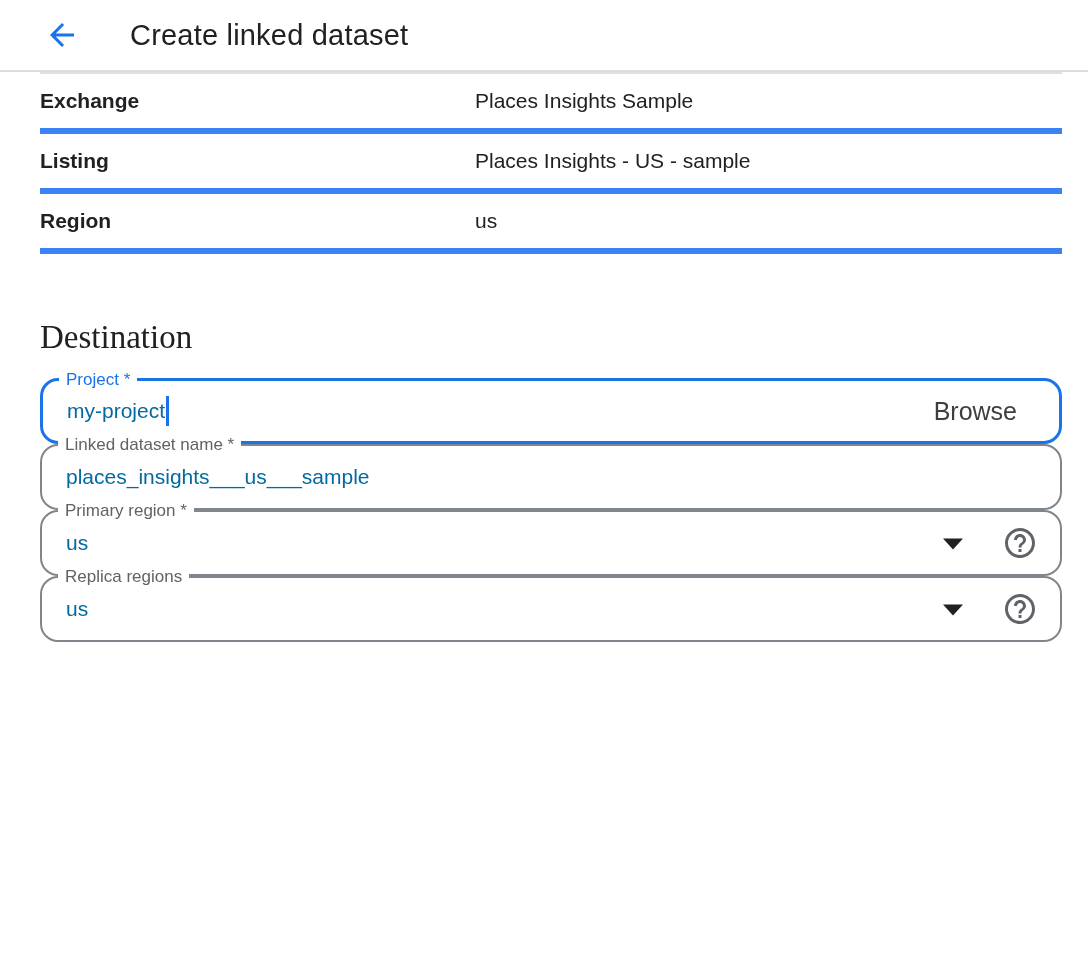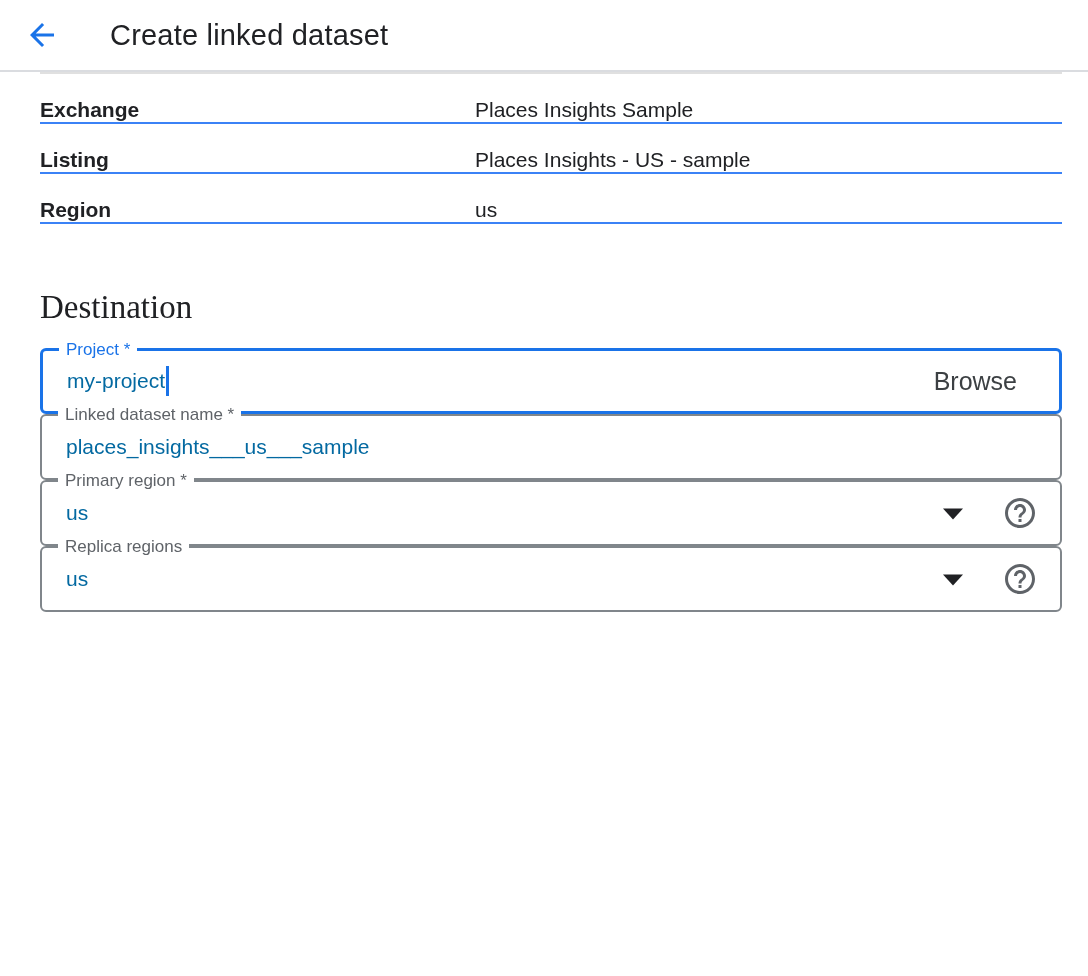--- a/index.html
+++ b/index.html
@@ -10,21 +10,21 @@
     color: #202124;
     overflow: hidden;
   }
 
   
   .app-header {
     display: flex;
     align-items: center;
     height: 72px;
     border-bottom: 2px solid #dadce0;
-    padding-left: 22px;
+    padding-left: 42px;
   }
   .back-btn {
     width: 40px; height: 40px;
     border: none; background: transparent;
     display: flex; align-items: center; justify-content: center;
     cursor: pointer;
   }
   .back-btn svg { width: 36px; height: 36px; }
   .page-title {
     margin-left: 48px;
@@ -43,43 +43,43 @@
     line-height: 42px;
     color: #202124;
   }
   .section-heading.source { margin-top: 60px; margin-bottom: 24px; }
   .section-heading.destination { margin-top: 62px; margin-bottom: 20px; font-family: Liberation Serif, serif; }
 
   
   .kv-table { border-top: 2px solid #e0e0e0; }
   .kv-row {
     display: flex;
-    align-items: flex-end;
-    height: 50px;
-    border-bottom: 2px solid #3b82f6;
+    align-items: center;
+    height: 60px;
+    border-bottom: 6px solid #3b82f6;
   }
   .kv-label {
     width: 427px;
     font-size: 21px;
     font-weight: 700;
     color: #202124;
   }
   .kv-value {
     font-size: 21px;
     font-weight: 400;
     color: #202124;
     margin-left: 8px;
   }
 
   
   .field {
     position: relative;
     height: 66px;
     border: 2px solid #80868b;
-    border-radius: 6px;
+    border-radius: 18px;
     display: flex;
     align-items: center;
     background: #fff;
   }
   .field + .field-wrap, .field-wrap + .field-wrap { margin-top: 0; }
   .field-wrap { margin-top: 50px; }
   .field-wrap.first { margin-top: 0; }
 
   .field.focused {
     border: 3px solid #1a73e8;

